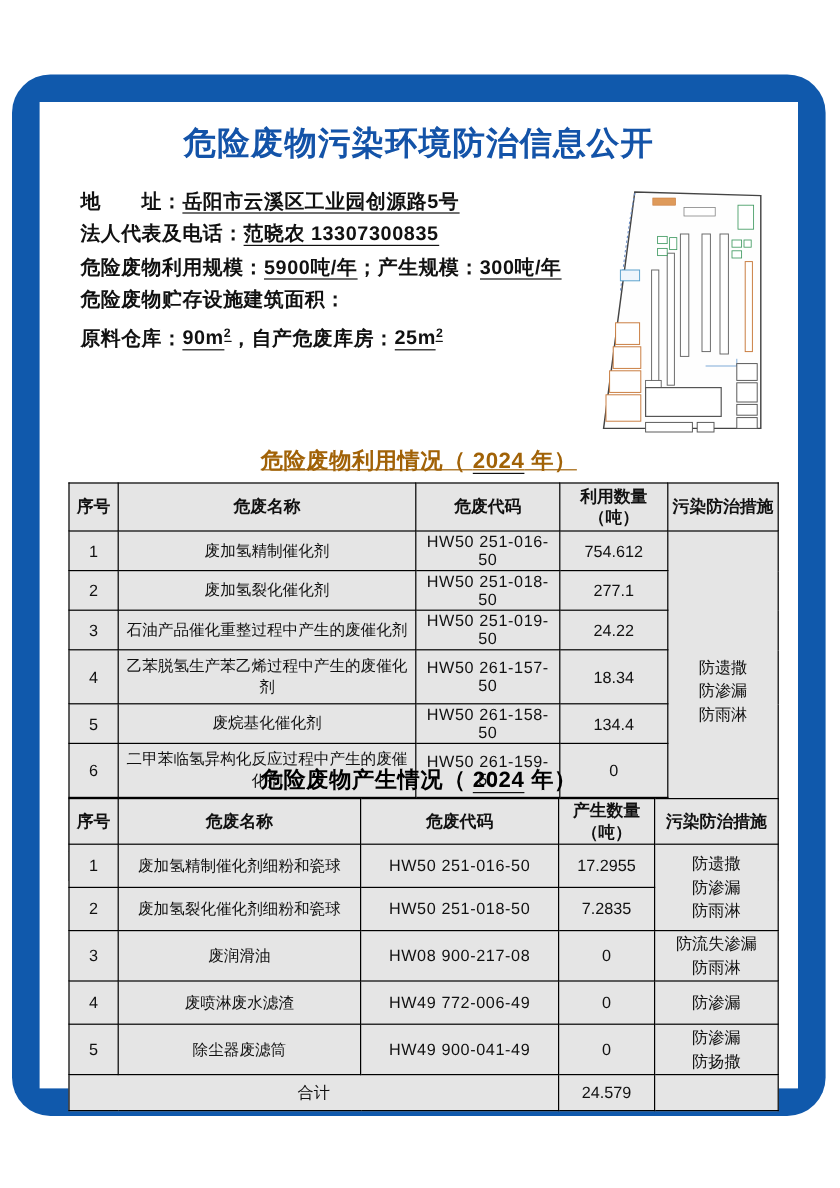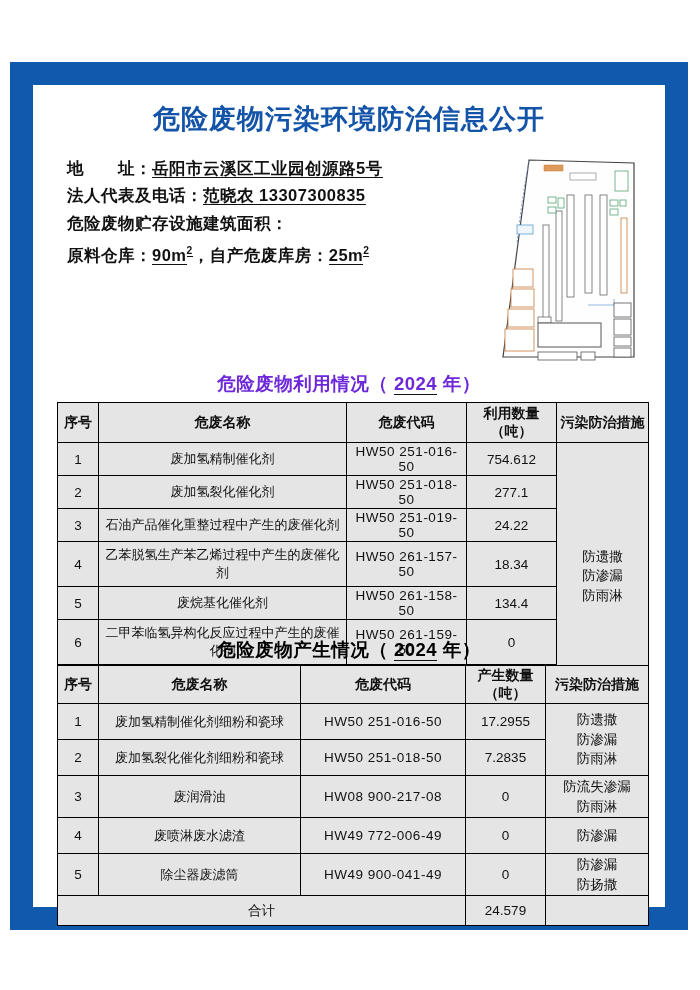--- a/index.html
+++ b/index.html
@@ -55,28 +55,29 @@
   .c-name { font-size:13px; letter-spacing:0; padding:4px 1px; }
   .c-code { letter-spacing:0.5px; }
   .c-measure { white-space:pre-line; line-height:1.45; font-size:13.5px; }
   .total-label { font-weight:normal;margin-top:24px; }
   
   .map-caption { font-size:6.5px; font-weight:bold; fill:#222; }
 </style>
 </head>
 <body>
 
-<div class="frame" style="background: rgb(16, 89, 172);">
+<div class="frame" style="background: rgb(16, 89, 172); border-radius: 32px;">
   <div class="panel">
 
     <div class="page-title" style="color: rgb(19, 83, 168);">危险废物污染环境防治信息公开</div>
 
     <div class="info-block">
         <div class="info-line"><span>地　　址：</span><span class="u">岳阳市云溪区工业园创源路5号</span></div>
         <div class="info-line"><span>法人代表及电话：</span><span class="u">范晓农 13307300835</span></div>
+        <div class="info-line"><span>危险废物利用规模：</span><span class="u">5900吨/年</span><span>；产生规模：</span><span class="u">300吨/年</span></div>
         <div class="info-line"><span>危险废物贮存设施建筑面积：</span></div>
         <div class="info-line"><span>原料仓库：</span><span class="u">90m</span><sup class="u">2</sup><span>，自产危废库房：</span><span class="u">25m</span><sup class="u">2</sup></div>
       </div>
 
     <svg class="site-map" viewBox="0 0 164 222" xmlns="http://www.w3.org/2000/svg">
       <polygon points="41,5 146,8 146,202 15,202" fill="#fefefe" stroke="#444" stroke-width="1.2"></polygon>
       <polyline points="41,6 37,28 33,55 29,88" fill="none" stroke="#6b8fc9" stroke-width="0.9" stroke-dasharray="2,2"></polyline>
 
       <rect x="56" y="10" width="19" height="6" fill="#de9a5a" stroke="#c87a3c" stroke-width="0.5"></rect>
       <rect x="82" y="18" width="26" height="7" fill="#fff" stroke="#777" stroke-width="0.6"></rect>
@@ -117,21 +118,21 @@
         <rect x="126" y="164" width="17" height="16"></rect>
         <rect x="126" y="182" width="17" height="9"></rect>
         <rect x="126" y="193" width="17" height="9"></rect>
       </g>
 
       <rect x="50" y="197" width="39" height="8" fill="#fff" stroke="#555" stroke-width="0.8"></rect>
       <rect x="93" y="197" width="14" height="8" fill="#fff" stroke="#555" stroke-width="0.8"></rect>
       <text class="map-caption" x="82" y="215" text-anchor="middle"></text>
     </svg>
 
-    <div class="section-title s1" style="color: #6d28d9;"><span>危险废物利用情况（ </span><span class="u">2024</span><span> 年）</span></div>
+    <div class="section-title s1" style="color: #a16207; text-decoration: underline;"><span>危险废物利用情况（ </span><span class="u">2024</span><span> 年）</span></div>
 
     <table class="t1">
       <colgroup>
         <col style="width:41px">
           <col style="width:248px">
           <col style="width:120px">
           <col style="width:90px">
           <col style="width:92px">
       </colgroup>
     <thead>

